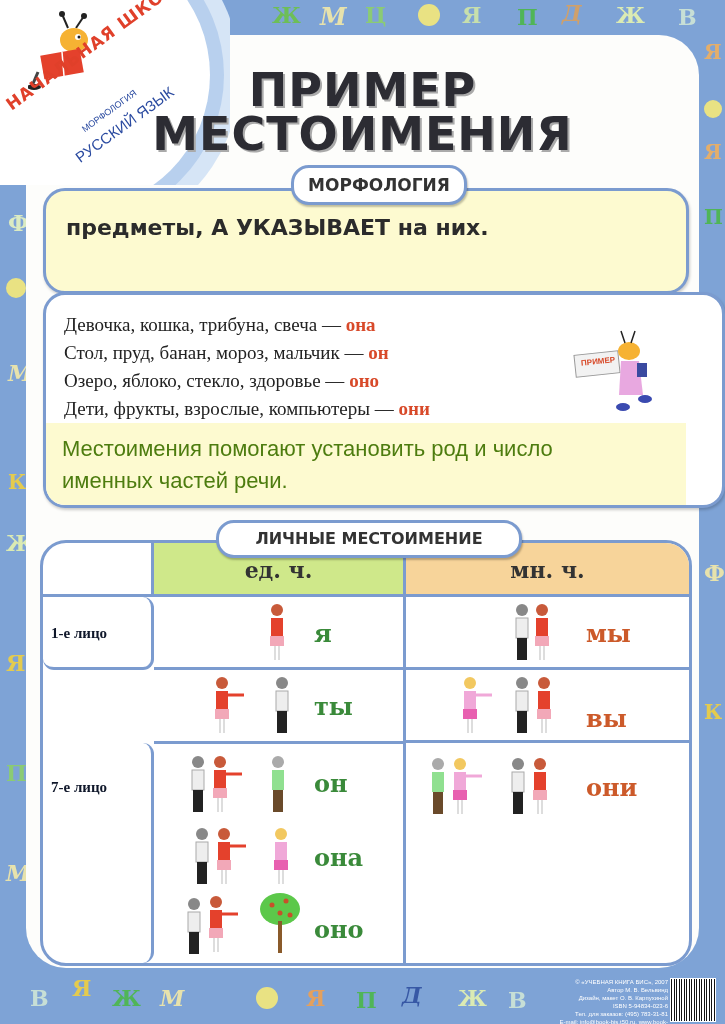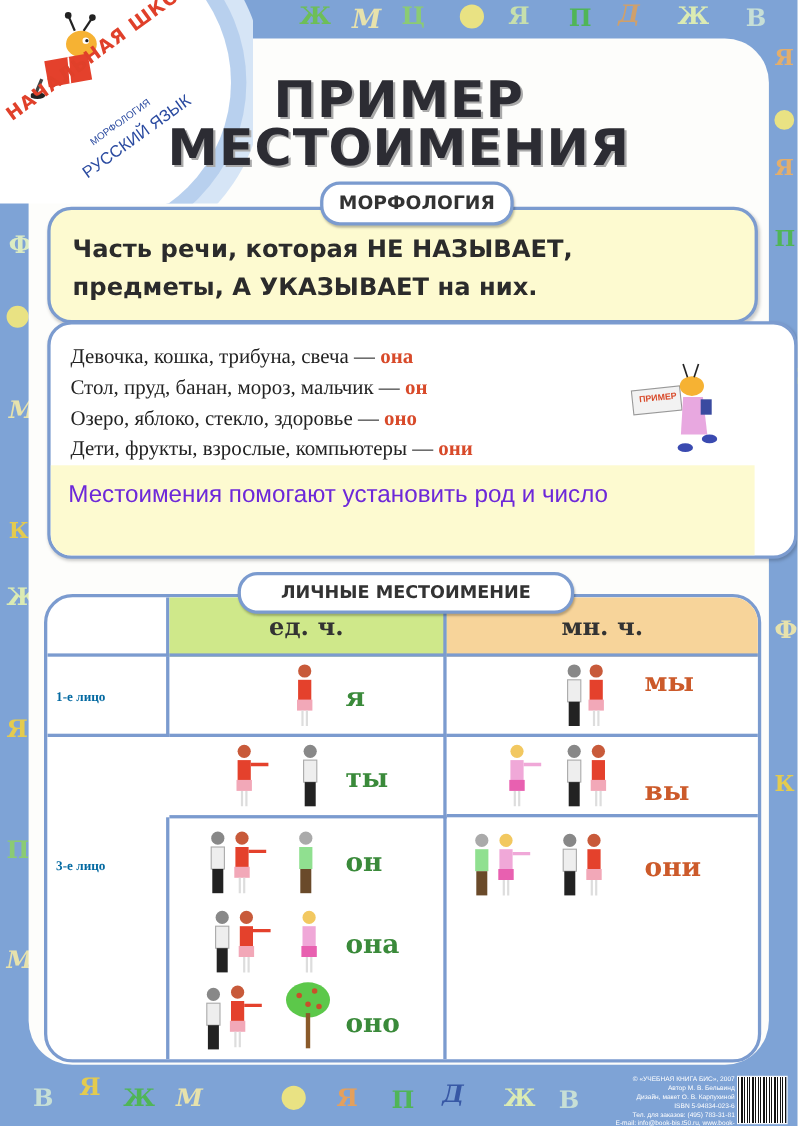--- a/index.html
+++ b/index.html
@@ -11,26 +11,26 @@
   .logo-text { position:absolute; font-weight:bold; }
   .title { position:absolute; left:0; width:725px; text-align:center; font-family:"DejaVu Sans", sans-serif; font-weight:bold; color:#2c2c33; font-size:46px; letter-spacing:1px; text-shadow:2px 2px 0 #aaa; line-height:48px; }
   .pill { position:absolute; background:#fff; border:3px solid #7b9bcf; border-radius:18px; font-family:"DejaVu Sans", sans-serif; font-weight:bold; color:#333; text-align:center; box-shadow:1px 2px 2px rgba(0,0,0,0.25); }
   .card { position:absolute; border:3px solid #7b9bcf; border-radius:22px; box-shadow:1px 2px 3px rgba(0,0,0,0.2); }
   .def { background:#fdfad0; left:43px; top:188px; width:640px; height:100px; }
   .def-text { position:absolute; left:20px; top:20px; font-family:"DejaVu Sans", sans-serif; font-weight:bold; font-size:22px; line-height:34px; color:#2b2b2b; }
   .ex { background:#fff; left:43px; top:292px; width:640px; height:210px; overflow:hidden;padding-left:36px; }
   .ex-lines { position:absolute; left:18px; top:16px; font-family:"Liberation Serif", serif; font-size:19px; line-height:28px; color:#222; }
   .ex-lines .pron { color:#d84a2a; font-weight:bold; }
   .ex-note { position:absolute; left:0; top:128px; width:640px; height:82px; background:#fdfad0; }
-  .ex-note-text { position:absolute; left:16px; top:10px; font-size:22px; line-height:32px; color:#6d28d9; }
+  .ex-note-text { position:absolute; left:16px; top:10px; font-size:22px; line-height:32px; color:#4d7c0f; }
   .primer { position:absolute; left:527px; top:30px; width:90px; height:90px; }
   .tbl { position:absolute; left:40px; top:540px; width:646px; height:420px; border:3px solid #7b9bcf; border-radius:26px; overflow:hidden; background:#fff; }
   .cell { position:absolute; border-right:3px solid #7b9bcf; border-bottom:3px solid #7b9bcf; box-sizing:border-box; }
   .hdr { font-family:"DejaVu Serif", serif; font-weight:bold; font-size:22px; color:#333; text-align:center; line-height:54px; }
-  .rowlabel { font-family:"Liberation Serif", serif; font-weight:bold; font-size:12px; color:#0369a1; padding-left:8px; }
+  .rowlabel { font-family:"Liberation Serif", serif; font-weight:bold; font-size:15px; color:#0f172a; padding-left:8px;border-radius:11px; }
   .pr { position:absolute; font-family:"DejaVu Serif", serif; font-weight:bold; font-size:24px; }
   .pr.sg { color:#3a8a3a; }
   .pr.pl { color:#cc5a2a; }
   .fig { position:absolute; }
   .footer { position:absolute; left:548px; top:978px; width:120px; font-size:6px; line-height:8px; color:#fff; text-align:right; }
   .barcode { position:absolute; left:670px; top:978px; width:44px; height:42px; background:repeating-linear-gradient(90deg,#111 0 1px,#fff 1px 3px,#111 3px 4px,#fff 4px 5px); border:1px solid #fff; }
 </style>
 </head>
 <body>
 
@@ -92,21 +92,20 @@
   <div class="logo-text" style="left:2px;top:98px;font-size:17px;color:#e0402a;transform:rotate(-36deg);transform-origin:left top;letter-spacing:1px;font-family:'DejaVu Sans',sans-serif;">НАЧАЛЬНАЯ ШКОЛА</div>
   <div class="logo-text" style="left:80px;top:126px;font-size:9px;color:#2a4aa0;font-weight:normal;transform:rotate(-36deg);transform-origin:left top;">МОРФОЛОГИЯ</div>
   <div class="logo-text" style="left:72px;top:152px;font-size:15px;color:#2a4aa0;font-weight:normal;transform:rotate(-36deg);transform-origin:left top;">РУССКИЙ ЯЗЫК</div>
 </div>
 
 <div class="title" style="top:66px;">ПРИМЕР</div>
 <div class="title" style="top:110px;">МЕСТОИМЕНИЯ</div>
 
 <div class="card def">
   <div class="def-text">
-    <div>Часть речи, которая НЕ НАЗЫВАЕТ,</div>
     <div>предметы, А УКАЗЫВАЕТ на них.</div>
   </div>
 </div>
 <div class="pill" style="left:291px;top:165px;width:170px;height:34px;line-height:34px;font-size:17px;">МОРФОЛОГИЯ</div>
 
 <div class="card ex">
   <div class="ex-lines">
     <div><span>Девочка, кошка, трибуна, свеча —</span> <span class="pron">она</span></div>
     <div><span>Стол, пруд, банан, мороз, мальчик —</span> <span class="pron">он</span></div>
     <div><span>Озеро, яблоко, стекло, здоровье —</span> <span class="pron">оно</span></div>
@@ -121,20 +120,21 @@
       <path d="M48 36 L66 36 L70 70 L46 70 Z" fill="#e8a8e0"></path>
       <rect x="64" y="38" width="10" height="14" fill="#3a4aa0"></rect>
       <ellipse cx="50" cy="82" rx="7" ry="4" fill="#3a4ab0"></ellipse>
       <ellipse cx="72" cy="74" rx="7" ry="4" fill="#3a4ab0"></ellipse>
     </svg>
     <span style="position:absolute;left:8px;top:32px;font-size:8px;font-weight:bold;color:#d84a2a;transform:rotate(-6deg);">ПРИМЕР</span>
   </div>
   <div class="ex-note">
     <div class="ex-note-text">
       <div>Местоимения помогают установить род и число</div>
+      <div>именных частей речи.</div>
     </div>
   </div>
 </div>
 
 <div class="tbl">
   <div class="cell" style="left:0;top:0;width:111px;height:54px;"></div>
   <div class="cell hdr" style="left:363px;top:0;width:283px;height:54px;background:#f7d49a;border-right:none;">мн. ч.</div>
   <div class="cell hdr" style="left:111px;top:0;width:252px;height:54px;background:#cfe88a;">ед. ч.</div>
 
   <div class="cell rowlabel" style="left:0;top:54px;width:111px;height:73px;line-height:73px;">1-е лицо</div>
@@ -154,21 +154,21 @@
         <rect x="4" y="16" width="12" height="20" fill="#eee" stroke="#aaa"></rect>
         <rect x="5" y="36" width="10" height="22" fill="#222"></rect>
       </svg>
     <svg class="fig" viewBox="0 0 20 60" width="20" height="62" style="left:126px;top:4px;">
         <circle cx="10" cy="8" r="6" fill="#c85a3a"></circle>
         <rect x="4" y="16" width="12" height="20" fill="#e4412c"></rect>
         <rect x="3" y="34" width="14" height="10" fill="#f2a8b8"></rect>
         <line x1="8" y1="44" x2="8" y2="58" stroke="#ddd" stroke-width="2"></line>
         <line x1="12" y1="44" x2="12" y2="58" stroke="#ddd" stroke-width="2"></line>
       </svg>
-    <span class="pr pl" style="left:180px;top:8px;">мы</span>
+    <span class="pr pl" style="left:180px;top:22px;">мы</span>
   </div>
 
   <div class="cell" style="left:111px;top:127px;width:252px;height:74px;">
     <svg class="fig" viewBox="0 0 34 60" width="34" height="62" style="left:58px;top:4px;">
         <circle cx="10" cy="8" r="6" fill="#c85a3a"></circle>
         <rect x="4" y="16" width="12" height="20" fill="#e4412c"></rect>
         <line x1="16" y1="20" x2="32" y2="20" stroke="#e4412c" stroke-width="3"></line>
         <rect x="3" y="34" width="14" height="10" fill="#f2a8b8"></rect>
         <line x1="8" y1="44" x2="8" y2="58" stroke="#ddd" stroke-width="2"></line>
         <line x1="12" y1="44" x2="12" y2="58" stroke="#ddd" stroke-width="2"></line>
@@ -197,21 +197,21 @@
     <svg class="fig" viewBox="0 0 20 60" width="20" height="62" style="left:128px;top:4px;">
         <circle cx="10" cy="8" r="6" fill="#c85a3a"></circle>
         <rect x="4" y="16" width="12" height="20" fill="#e4412c"></rect>
         <rect x="3" y="34" width="14" height="10" fill="#f2a8b8"></rect>
         <line x1="8" y1="44" x2="8" y2="58" stroke="#ddd" stroke-width="2"></line>
         <line x1="12" y1="44" x2="12" y2="58" stroke="#ddd" stroke-width="2"></line>
       </svg>
     <span class="pr pl" style="left:180px;top:34px;">вы</span>
   </div>
 
-  <div class="cell rowlabel" style="left:0;top:200px;width:111px;height:220px;line-height:40px;padding-top:24px;border-bottom:none;">3-е лицо</div>
+  <div class="cell rowlabel" style="left:0;top:200px;width:111px;height:220px;line-height:40px;padding-top:24px;border-bottom:none;">7-е лицо</div>
   <div class="cell" style="left:111px;top:200px;width:252px;height:220px;border-bottom:none;">
     <svg class="fig" viewBox="0 0 20 60" width="20" height="62" style="left:34px;top:10px;">
         <circle cx="10" cy="8" r="6" fill="#888"></circle>
         <rect x="4" y="16" width="12" height="20" fill="#eee" stroke="#aaa"></rect>
         <rect x="5" y="36" width="10" height="22" fill="#222"></rect>
       </svg>
     <svg class="fig" viewBox="0 0 34 60" width="34" height="62" style="left:56px;top:10px;">
         <circle cx="10" cy="8" r="6" fill="#c85a3a"></circle>
         <rect x="4" y="16" width="12" height="20" fill="#e4412c"></rect>
         <line x1="16" y1="20" x2="32" y2="20" stroke="#e4412c" stroke-width="3"></line>

